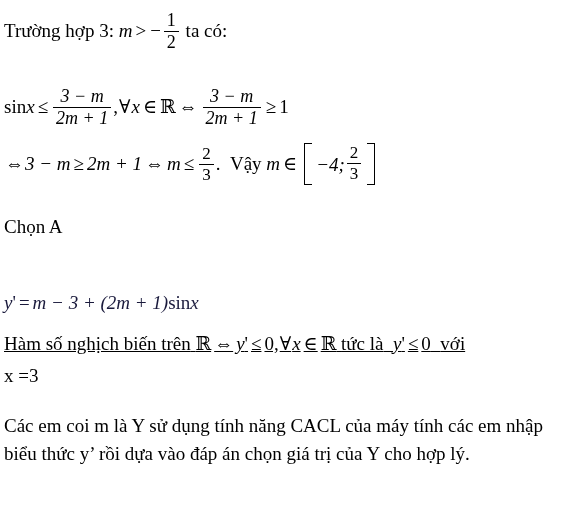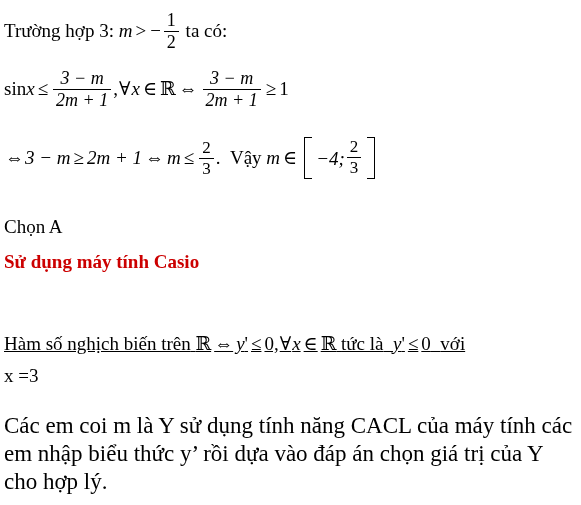--- a/index.html
+++ b/index.html
@@ -26,21 +26,21 @@
   .line {
     position: absolute;
     left: 4px;
     white-space: nowrap;
     font-size: 19px;
     line-height: 1;
   }
   .para {
     position: absolute;
     left: 4px;
-    font-size: 23px;
+    font-size: 19px;
     line-height: 28px;
     width: 574px;
   }
 
   
   .math {
     font-style: italic;
     font-family: "Liberation Serif", "DejaVu Serif", serif;
   }
   .up {           
@@ -127,51 +127,53 @@
 
   <div class="line" style="top:12px;">
     <span>Trường hợp 3:</span>
     <span class="math">m</span><span class="op">&gt;</span><span class="opn">−</span><span class="frac">
         <span class="num up">1</span>
         <span class="den up">2</span>
       </span>
     <span>ta có:</span>
   </div>
 
-  <div class="line" style="top:70px;">
+  <div class="line" style="top:88px;">
     <span class="math up">sin</span><span class="math">x</span><span class="op">≤</span><span class="frac">
         <span class="num math">3 − m</span>
         <span class="den math">2m + 1</span>
       </span><span>,</span><span class="opn">∀</span><span class="math">x</span><span class="op">∈</span><span class="blackboard">ℝ</span><span class="op">⇔</span><span class="frac">
         <span class="num math">3 − m</span>
         <span class="den math">2m + 1</span>
       </span><span class="op">≥</span><span class="up">1</span>
   </div>
 
-  <div class="line" style="top:138px;">
+  <div class="line" style="top:144px;">
     <span class="opn">⇔</span><span class="math">3 − m</span><span class="op">≥</span><span class="math">2m + 1</span><span class="op">⇔</span><span class="math">m</span><span class="op">≤</span><span class="frac sm">
         <span class="num up">2</span>
         <span class="den up">3</span>
       </span><span>.</span>&nbsp;&nbsp;<span>Vậy</span>&nbsp;<span class="math">m</span><span class="op">∈</span><span class="interval">
         <span class="brk l"></span>
         <span class="inner">
           <span class="math">−4;</span>
           <span class="frac sm">
             <span class="num up">2</span>
             <span class="den up">3</span>
           </span>
         </span>
         <span class="brk r"></span>
       </span>
   </div>
 
   <div class="line" style="top:217px;">Chọn A</div>
 
-  <div class="line heading-red" style="top:252px;">Sử dụng máy tính Casio</div>
 
+  <div class="line navy" style="top:293px;">
+    <span class="math">y</span><span class="prime">'</span><span class="op">=</span><span class="math">m − 3 +</span>&nbsp;<span class="math">(2m + 1)</span><span class="math up">sin</span><span class="math">x</span>
+  </div>
 
   <div class="line" style="top:334px;text-decoration:underline;">
     <span>Hàm số nghịch biến trên</span>&nbsp;<span class="blackboard">ℝ</span><span class="op">⇔</span><span class="math">y</span><span class="prime">'</span><span class="op">≤</span><span class="up">0,</span><span class="opn">∀</span><span class="math">x</span><span class="op">∈</span><span class="blackboard">ℝ</span>&nbsp;<span>tức là</span>&nbsp;&nbsp;<span class="math">y</span><span class="prime">'</span><span class="op">≤</span><span class="up">0</span>&nbsp;&nbsp;<span>với</span>
   </div>
 
   <div class="line" style="top:366px;">x =3</div>
 
   <div class="para" style="top:412px;">Các em coi m là Y sử dụng tính năng CACL của máy tính các em nhập biểu thức y’ rồi dựa vào đáp án chọn giá trị của Y cho hợp lý.</div>
 
 </div>

